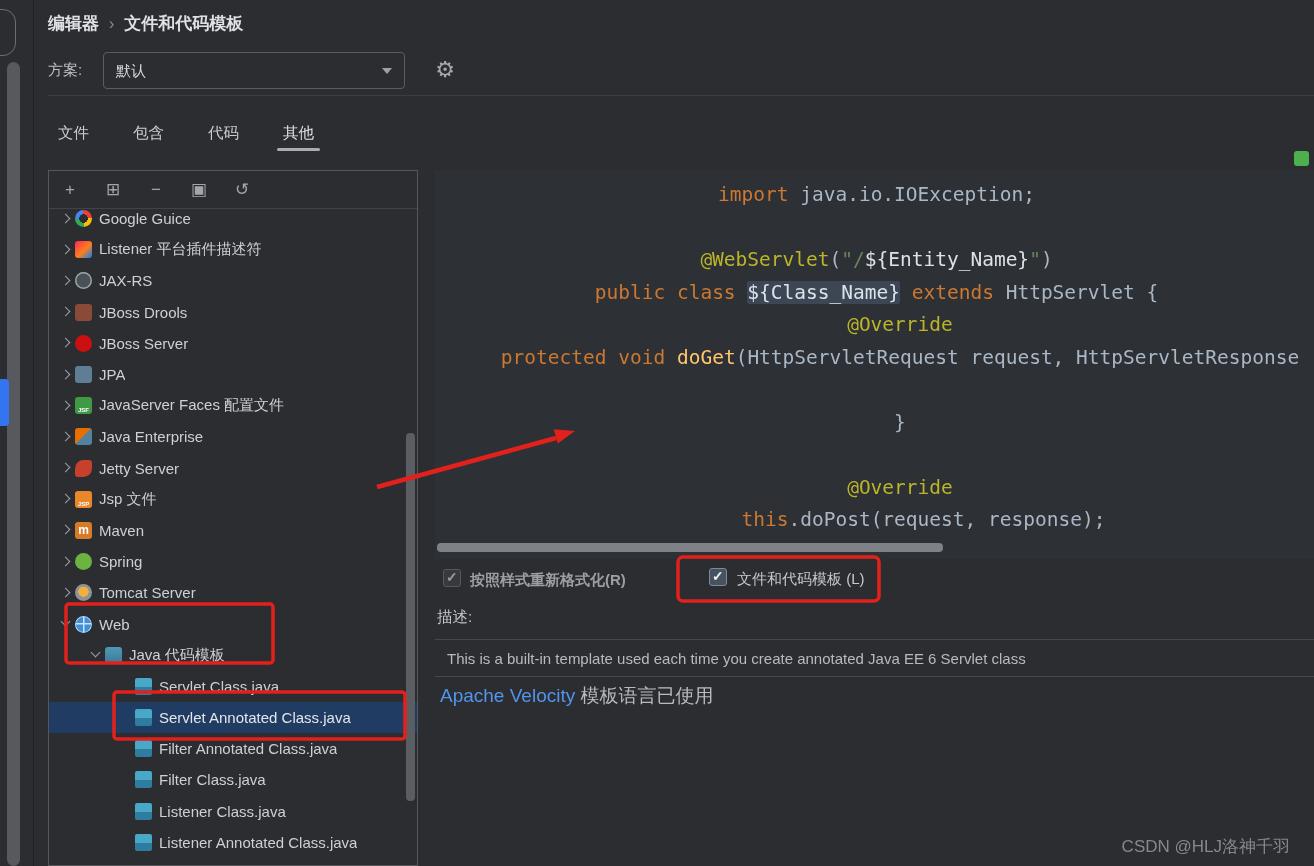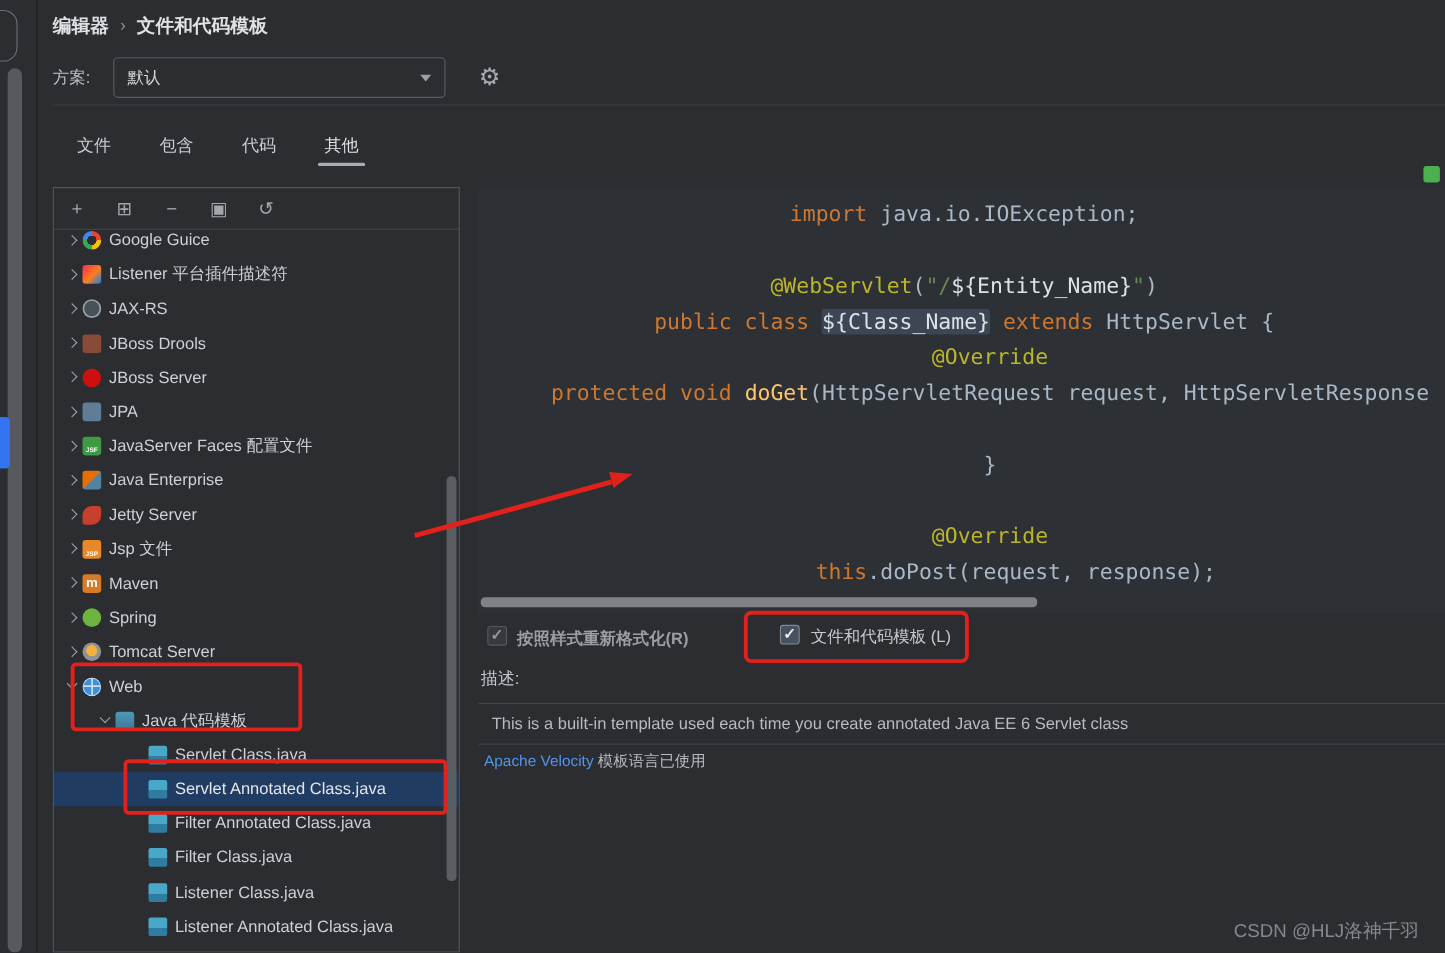--- a/index.html
+++ b/index.html
@@ -22,21 +22,21 @@
   .scheme-select{position:absolute;left:103px;top:52px;width:302px;height:37px;box-sizing:border-box;
     background:#2b2d30;border:1px solid #5a5d63;border-radius:4px;color:#d6d8dc;font-size:15px;
     line-height:35px;padding-left:12px;cursor:pointer;}
   .dd-arrow{position:absolute;right:12px;top:15px;width:0;height:0;
     border-left:5px solid transparent;border-right:5px solid transparent;border-top:6px solid #9da0a8;}
   .gear-btn{position:absolute;left:431px;top:55px;width:28px;height:30px;color:#a6a9ae;font-size:22px;
     line-height:30px;text-align:center;cursor:pointer;}
   .header-sep{position:absolute;left:48px;top:95px;width:1266px;height:1px;background:#3a3d41;}
 
   
-  .tabs{position:absolute;left:48px;top:114px;height:38px;display:flex;}
+  .tabs{position:absolute;left:36px;top:114px;height:38px;display:flex;}
   .tab{padding:0 22px;height:38px;line-height:38px;font-size:15.5px;color:#c9ccd1;position:relative;cursor:pointer;}
   .tab.active{color:#dfe1e5;}
   .tab.active::after{content:"";position:absolute;left:16px;right:16px;bottom:1px;height:3px;background:#a9acb0;border-radius:2px;}
 
   
   .tree-panel{position:absolute;left:48px;top:170px;width:370px;height:696px;box-sizing:border-box;
     border:1px solid #54575c;background:#2b2d30;}
   .tree-toolbar{position:absolute;left:0;top:0;right:0;height:37px;border-bottom:1px solid #404348;
     display:flex;align-items:center;gap:25px;padding-left:12px;color:#a3a6ab;font-size:17px;}
   .tbtn{width:18px;text-align:center;cursor:pointer;}
@@ -108,21 +108,21 @@
   .cb-live{left:709px;top:568px;background:#46525f;border-color:#7e8a98;}
   .cb-label{position:absolute;font-size:15px;}
   .lbl-reformat{left:470px;top:571px;color:#9b9ea4;font-weight:bold;}
   .lbl-live{left:737px;top:570px;color:#c6c9ce;}
 
   
   .desc-label{position:absolute;left:437px;top:607px;font-size:15.5px;color:#c2c5ca;}
   .desc-box{position:absolute;left:435px;top:639px;width:879px;height:38px;box-sizing:border-box;
     border-top:1px solid #45474c;border-bottom:1px solid #45474c;
     font-size:15px;color:#b7bbc1;line-height:37px;padding-left:12px;}
-  .velocity-row{position:absolute;left:440px;top:683px;font-size:14px;}
+  .velocity-row{position:absolute;left:440px;top:683px;font-size:19px;}
   .velocity-link{color:var(--link);cursor:pointer;}
   .velocity-suffix{color:#b7bbc1;}
 
   .watermark{position:absolute;right:24px;top:835px;font-size:17px;color:#85888d;}
 
   
   .annotations{position:absolute;left:0;top:0;width:1314px;height:866px;pointer-events:none;z-index:50;}
 </style>
 </head>
 <body>

